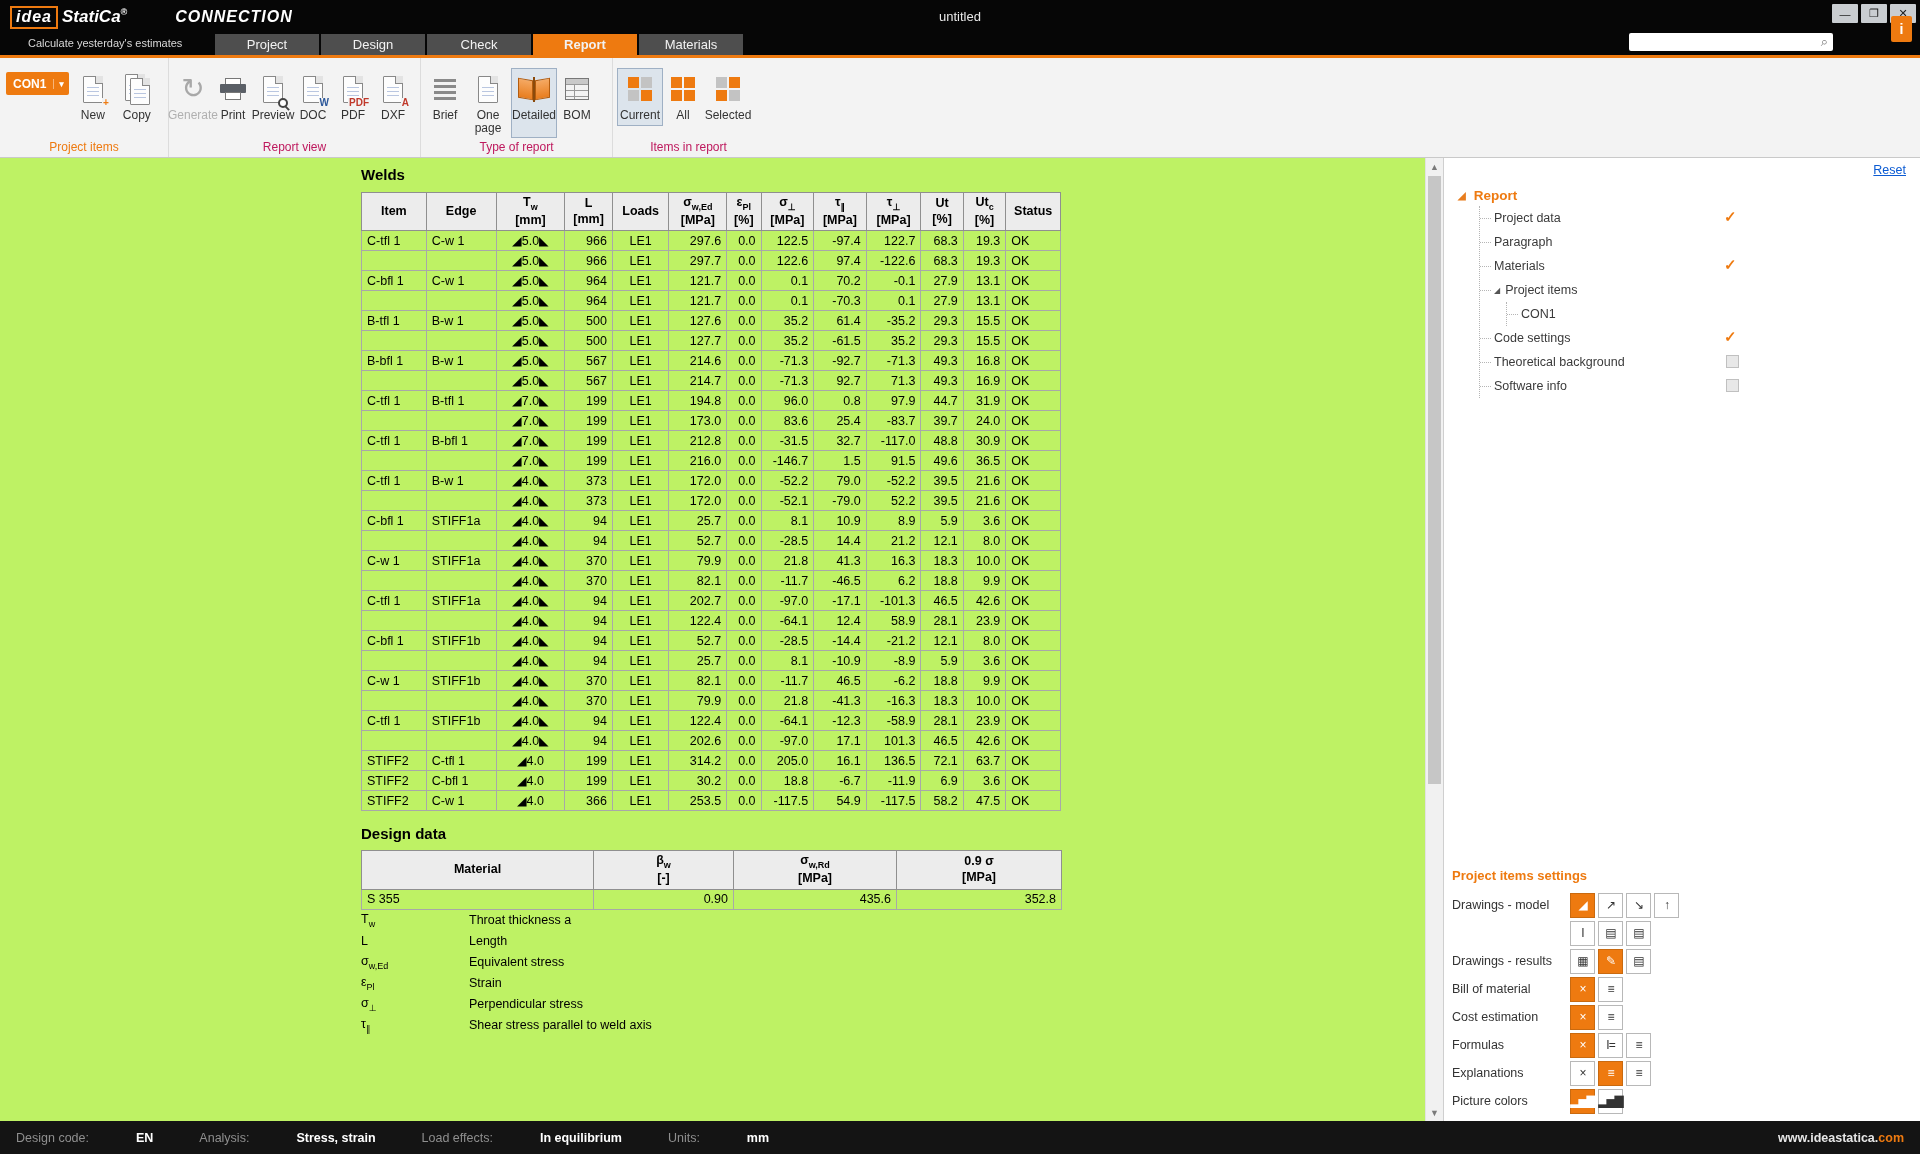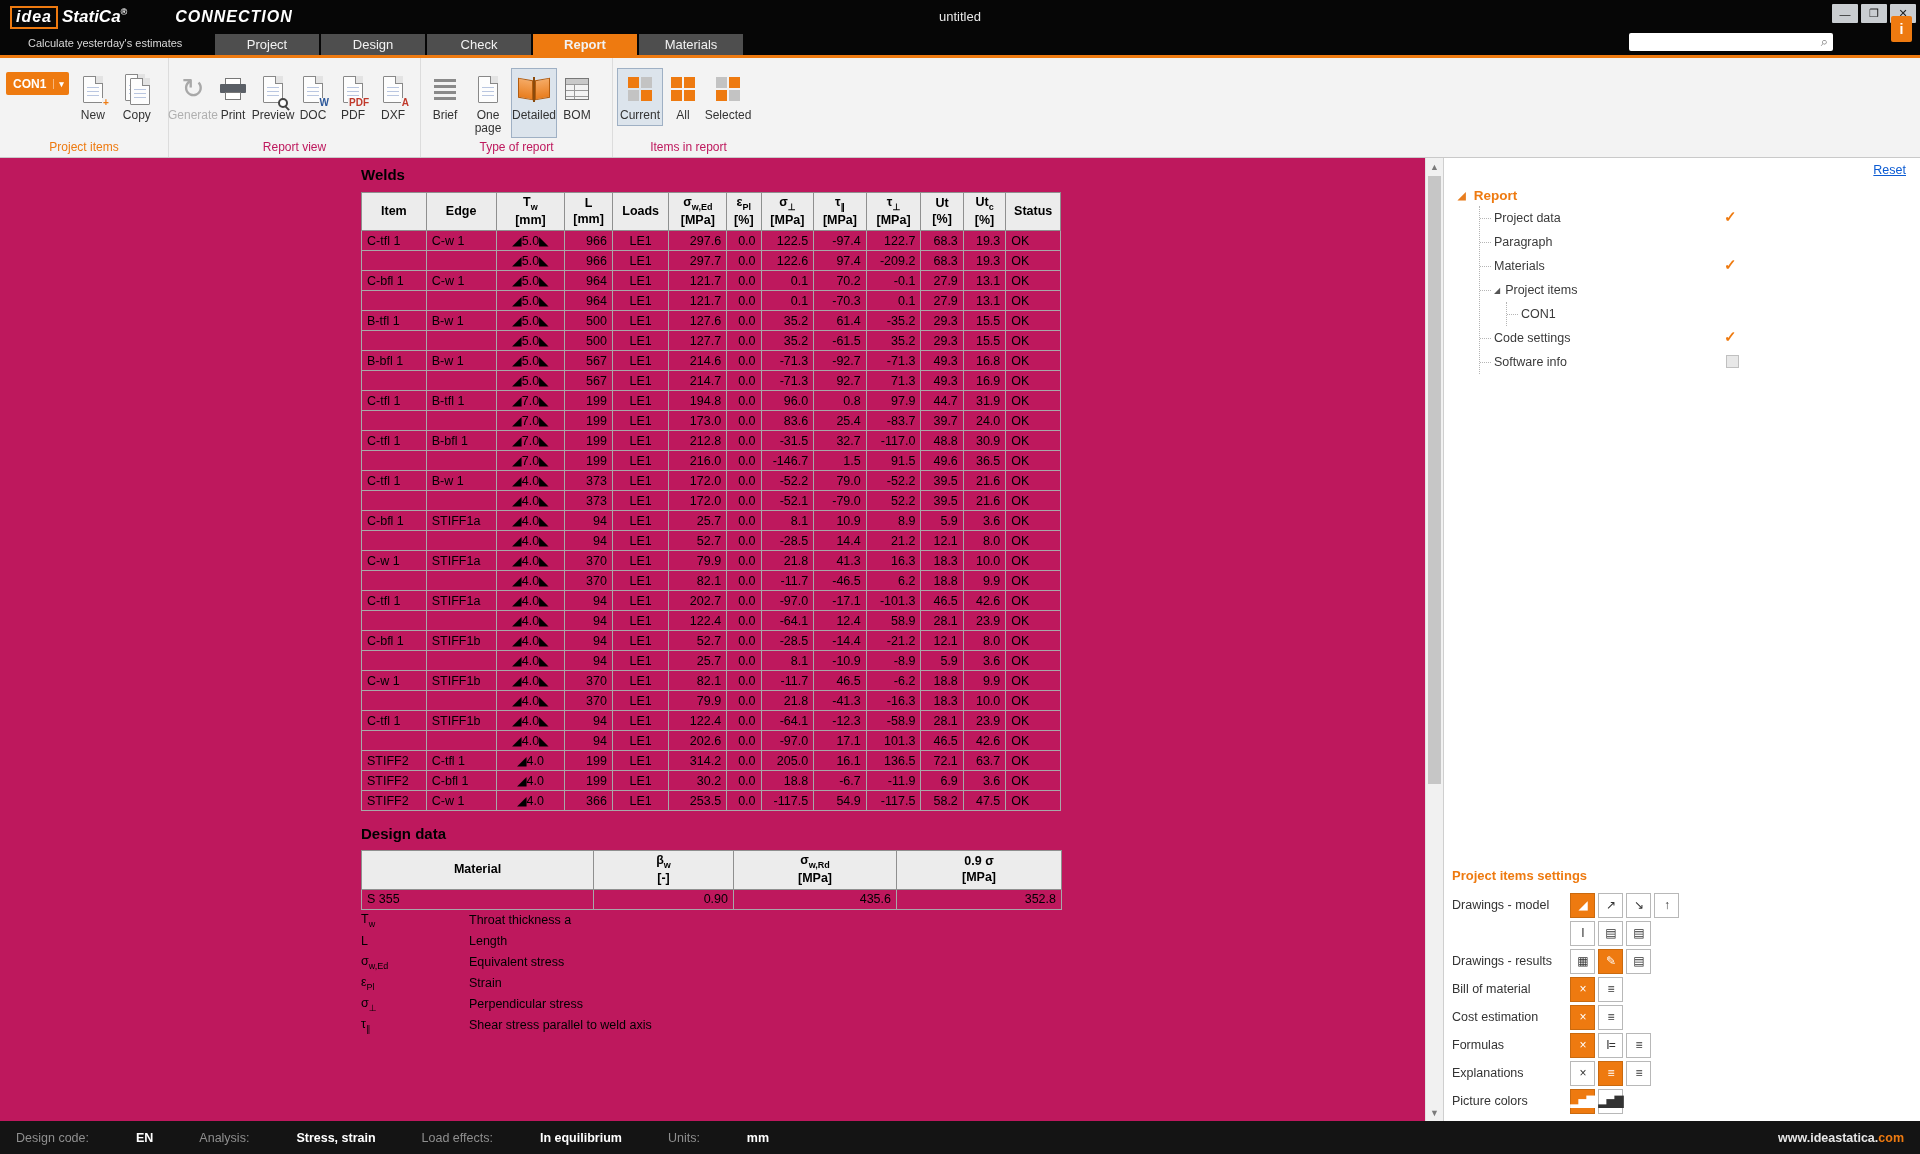--- a/index.html
+++ b/index.html
@@ -72,21 +72,21 @@
   .tbl-ic { width:24px; height:22px; border:1px solid #777; background:
       linear-gradient(to bottom,#c9c9c9 0 5px, transparent 5px),
       repeating-linear-gradient(to bottom, transparent 0 5px, #999 5px 6px),
       linear-gradient(to right, transparent 0 8px, #999 8px 9px, transparent 9px); }
   .squares { display:grid; grid-template-columns:11px 11px; gap:2px; }
   .sq { width:11px; height:11px; background:#c3c3c3; }
   .sq.on { background:#ee7a10; }
 
   
   .main { flex:1; display:flex; min-height:0; }
-  .doc { width:1443px; position:relative; overflow:hidden; background:#be185d; flex:0 0 auto;padding-left:24px; }
+  .doc { width:1443px; position:relative; overflow:hidden; background:#bef264; flex:0 0 auto;padding-left:24px; }
   .doc-content { position:absolute; top:0; left:361px; width:702px; padding-top:8px; }
   .sec-title { font-size:15px; font-weight:bold; }
   .h-welds { margin:0 0 9px 0; }
   .h-design { margin:14px 0 8px 0; }
   .h-symbol { margin:16px 0 7px 0; }
   .rep-table { border-collapse:collapse; font-size:12.5px; width:700px; table-layout:fixed; border:1px solid #555; }
   .rep-table th { background:#ececec; font-weight:bold; border:1px solid #8f8f8f; padding:2px 3px; line-height:1.25; text-align:center; vertical-align:middle; }
   .rep-table td { border:1px solid #a8a8a8; padding:1px 5px; height:20px; white-space:nowrap; overflow:hidden; }
   .a-l { text-align:left; } .a-c { text-align:center; } .a-r { text-align:right; }
   .symrow { display:flex; height:21px; align-items:center; font-size:12.5px; }
@@ -370,21 +370,21 @@
               <tr>
                 <td class="a-l"></td>
                 <td class="a-l"></td>
                 <td class="a-c">◢5.0◣</td>
                 <td class="a-r">966</td>
                 <td class="a-c">LE1</td>
                 <td class="a-r">297.7</td>
                 <td class="a-r">0.0</td>
                 <td class="a-r">122.6</td>
                 <td class="a-r">97.4</td>
-                <td class="a-r">-209.2</td>
+                <td class="a-r">-122.6</td>
                 <td class="a-r">68.3</td>
                 <td class="a-r">19.3</td>
                 <td class="a-l">OK</td>
               </tr>
               <tr>
                 <td class="a-l">C-bfl 1</td>
                 <td class="a-l">C-w 1</td>
                 <td class="a-c">◢5.0◣</td>
                 <td class="a-r">964</td>
                 <td class="a-c">LE1</td>
@@ -872,20 +872,24 @@
               <span>Project items</span>
             </div>
             <div class="tkids">
               <div class="titem">
                 <span>CON1</span>
               </div>
             </div>
             <div class="titem">
               <span>Code settings</span>
               <span class="check">✓</span>
+            </div>
+            <div class="titem">
+              <span>Theoretical background</span>
+              <span class="checkbox"></span>
             </div>
             <div class="titem">
               <span>Software info</span>
               <span class="checkbox"></span>
             </div>
           </div>
       </div>
       <div class="settings">
         <div class="stitle">Project items settings</div>
         <div id="settings-rows">

